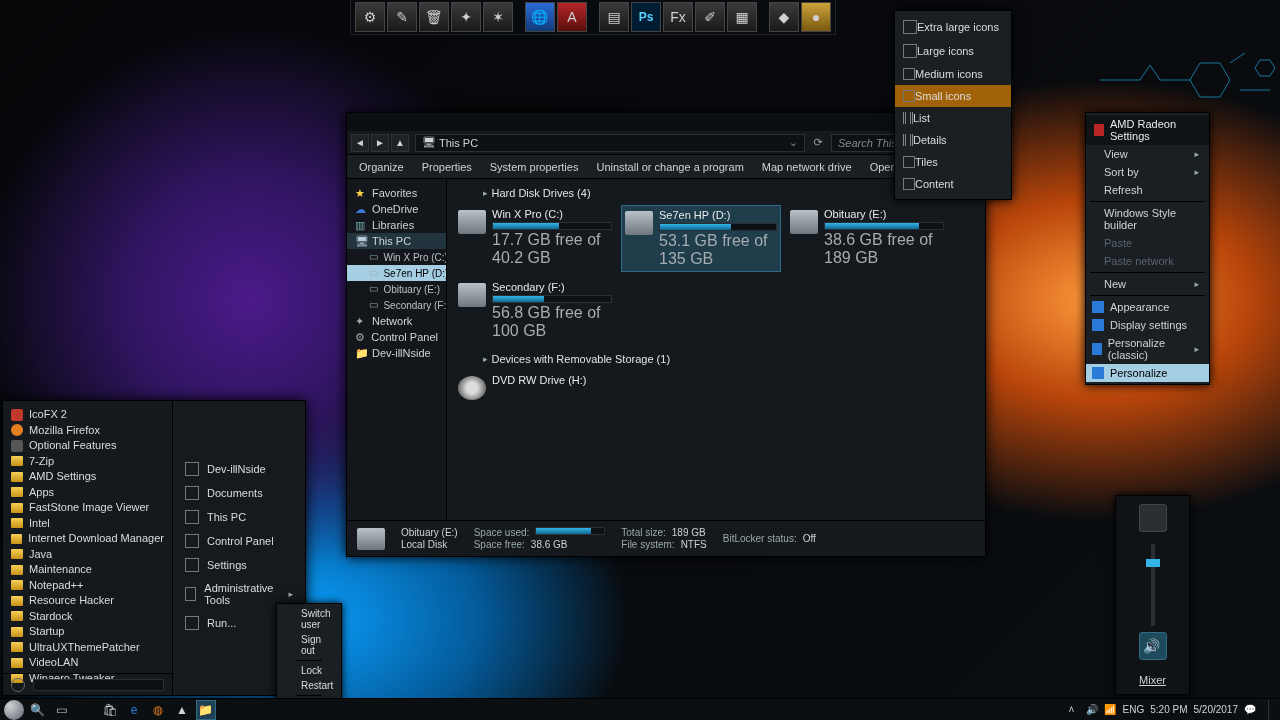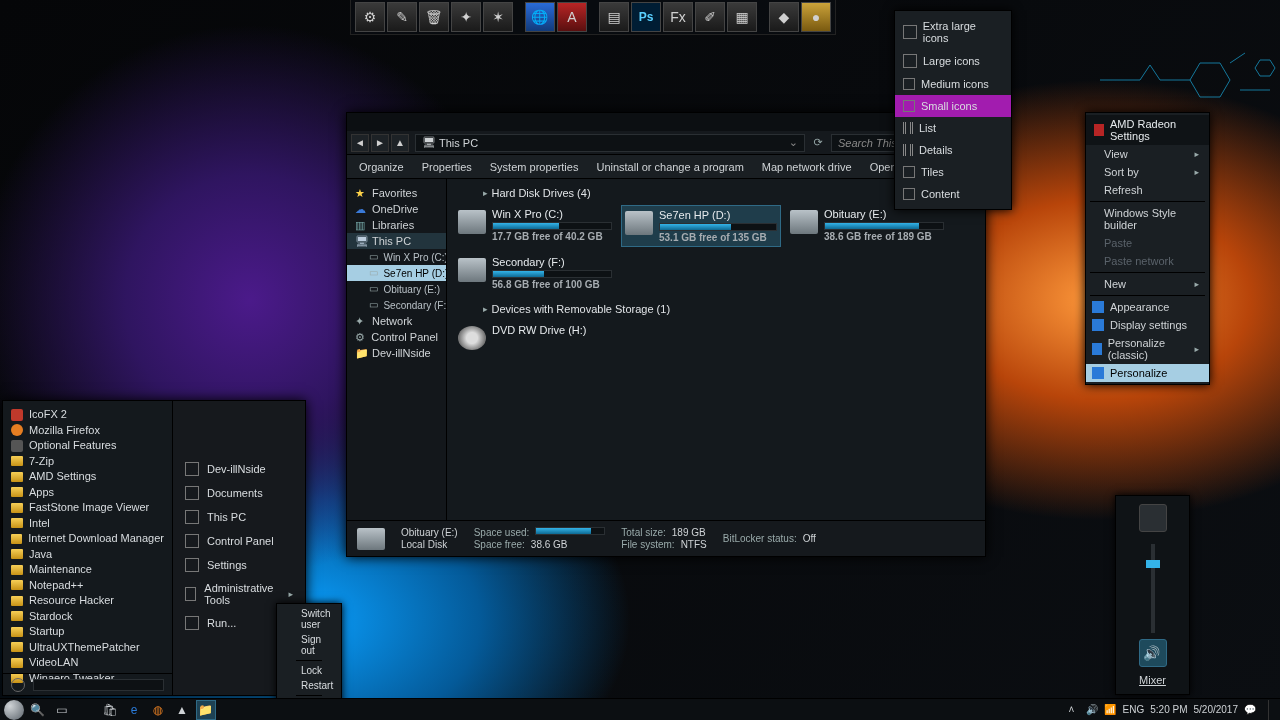--- a/index.html
+++ b/index.html
@@ -58,33 +58,33 @@
 .group-hdr::before{content:"▸";color:#9aa;font-size:9px;}
 .drives{display:flex;flex-wrap:wrap;gap:6px;margin-bottom:10px;}
 .drive{width:160px;display:flex;gap:6px;padding:3px;}
 .drive.sel{background:#1f3d4b;border:1px solid #2f6a86;}
 .drive-ic{width:28px;height:24px;background:linear-gradient(#b9c2c8,#6d777d);border-radius:2px;margin-top:2px;}
 .drive-ic.dvd{background:radial-gradient(circle,#ddd 30%,#777 70%);border-radius:50%;}
 .drive-info{flex:1;}
 .drive-name{color:#e6eaed;font-size:11px;}
 .bar{width:100%;height:8px;background:#0d1114;border:1px solid #2a2f33;margin:2px 0 1px;position:relative;}
 .bar>span{position:absolute;left:0;top:0;bottom:0;background:linear-gradient(#34b3e8,#0e6a94);}
-.drive-free{font-size:10px;color:#a6acb1;font-weight:bold;}
+.drive-free{font-size:16px;color:#a6acb1;}
 .statusbar{height:36px;border-top:1px solid #000;background:#15191d;display:flex;align-items:center;padding:0 10px;gap:16px;color:#cfd3d6;}
 .statusbar .sb-ic{width:28px;height:22px;background:linear-gradient(#b9c2c8,#6d777d);border-radius:2px;}
 .sbcol{display:flex;flex-direction:column;gap:1px;font-size:10px;}
 .sbrow{display:flex;gap:6px;}
 .sbrow .k{color:#9aa;}
 .sbbar{width:70px;height:8px;background:#0d1114;border:1px solid #2a2f33;position:relative;display:inline-block;vertical-align:middle;}
 .sbbar>span{position:absolute;left:0;top:0;bottom:0;background:linear-gradient(#34b3e8,#0e6a94);}
 
 
 .viewmenu{position:absolute;left:894px;top:10px;width:118px;background:#1a1f23;border:1px solid #000;box-shadow:0 0 10px #000;padding:4px 0;}
-.vmitem{display:flex;align-items:center;gap:6px;padding:5px 8px;color:#d9dde0;cursor:pointer;}
-.vmitem.sel{background:#a21caf;align-items:flex-end;}
+.vmitem{display:flex;align-items:center;padding:5px 8px;color:#d9dde0;cursor:pointer;}
+.vmitem.sel{background:#a16207;align-items:flex-end;}
 .vmitem .vmicon{width:12px;height:12px;border:1px solid #777;display:inline-block;}
 .vmitem .vmicon.lrg{width:14px;height:14px;}
 .vmitem .vmicon.lst{border:none;border-left:3px double #888;border-right:3px double #888;width:10px;}
 
 
 .ctxmenu{position:absolute;left:1085px;top:112px;width:125px;background:#1a1f23;border:1px solid #000;box-shadow:0 0 10px #000;padding:2px 0;}
 .ctxhdr{display:flex;align-items:center;gap:6px;padding:3px 8px;background:#0f1316;color:#e6eaed;}
 .ctxhdr .amd{width:12px;height:12px;background:#b72525;display:inline-block;}
 .cxi{display:flex;align-items:center;justify-content:space-between;padding:3px 10px 3px 18px;color:#cfd3d6;cursor:pointer;}
 .cxi.dis{color:#5a626a;cursor:default;}
@@ -115,21 +115,21 @@
 .pwrmenu{position:absolute;left:276px;top:603px;width:66px;background:#1a1f23;border:1px solid #000;box-shadow:0 0 8px #000;padding:2px 16px;}
 .pwi{padding:2px 8px;color:#d9dde0;cursor:pointer;font-size:10px;}
 .pwsep{height:1px;background:#000;margin:2px 3px;}
 
 
 .volgadget{position:absolute;left:1115px;top:495px;width:75px;height:200px;background:#0f1316;border:1px solid #000;box-shadow:0 0 8px #000;display:flex;flex-direction:column;align-items:center;padding:8px 0;}
 .volgadget .spk-top{width:28px;height:28px;background:#2a2f33;border:1px solid #444;border-radius:3px;margin-bottom:6px;}
 .volgadget .track{flex:1;width:4px;background:#2a2f33;position:relative;margin:6px 0;}
 .volgadget .thumb{position:absolute;left:-5px;width:14px;height:8px;background:#34b3e8;top:18%;}
 .volgadget .spk-bot{width:28px;height:28px;background:#1e4a5c;border:1px solid #2f6a86;border-radius:3px;display:flex;align-items:center;justify-content:center;color:#8fdcff;font-size:14px;}
-.volgadget .mix{margin-top:7px;color:#cfd3d6;text-decoration:underline;}
+.volgadget .mix{margin-top:14px;color:#cfd3d6;text-decoration:underline;}
 
 
 .taskbar{position:absolute;left:0;right:0;bottom:0;height:22px;background:#0c0f12;border-top:1px solid #000;display:flex;align-items:center;padding:0 4px;}
 .tb-left{display:flex;align-items:center;gap:4px;}
 .start-orb{width:20px;height:20px;border-radius:50%;background:radial-gradient(circle at 30% 30%,#cfd3d6,#5a626a);cursor:pointer;}
 .tbic{width:20px;height:20px;display:flex;align-items:center;justify-content:center;color:#cfd3d6;cursor:pointer;font-size:12px;}
 .tbic.edge{color:#2a7ad8;}
 .tbic.ch{color:#e67e22;}
 .tbic.fold{background:#1e4254;border:1px solid #2f6a86;}
 .tb-right{margin-left:auto;display:flex;align-items:center;gap:6px;color:#cfd3d6;font-size:10px;}

